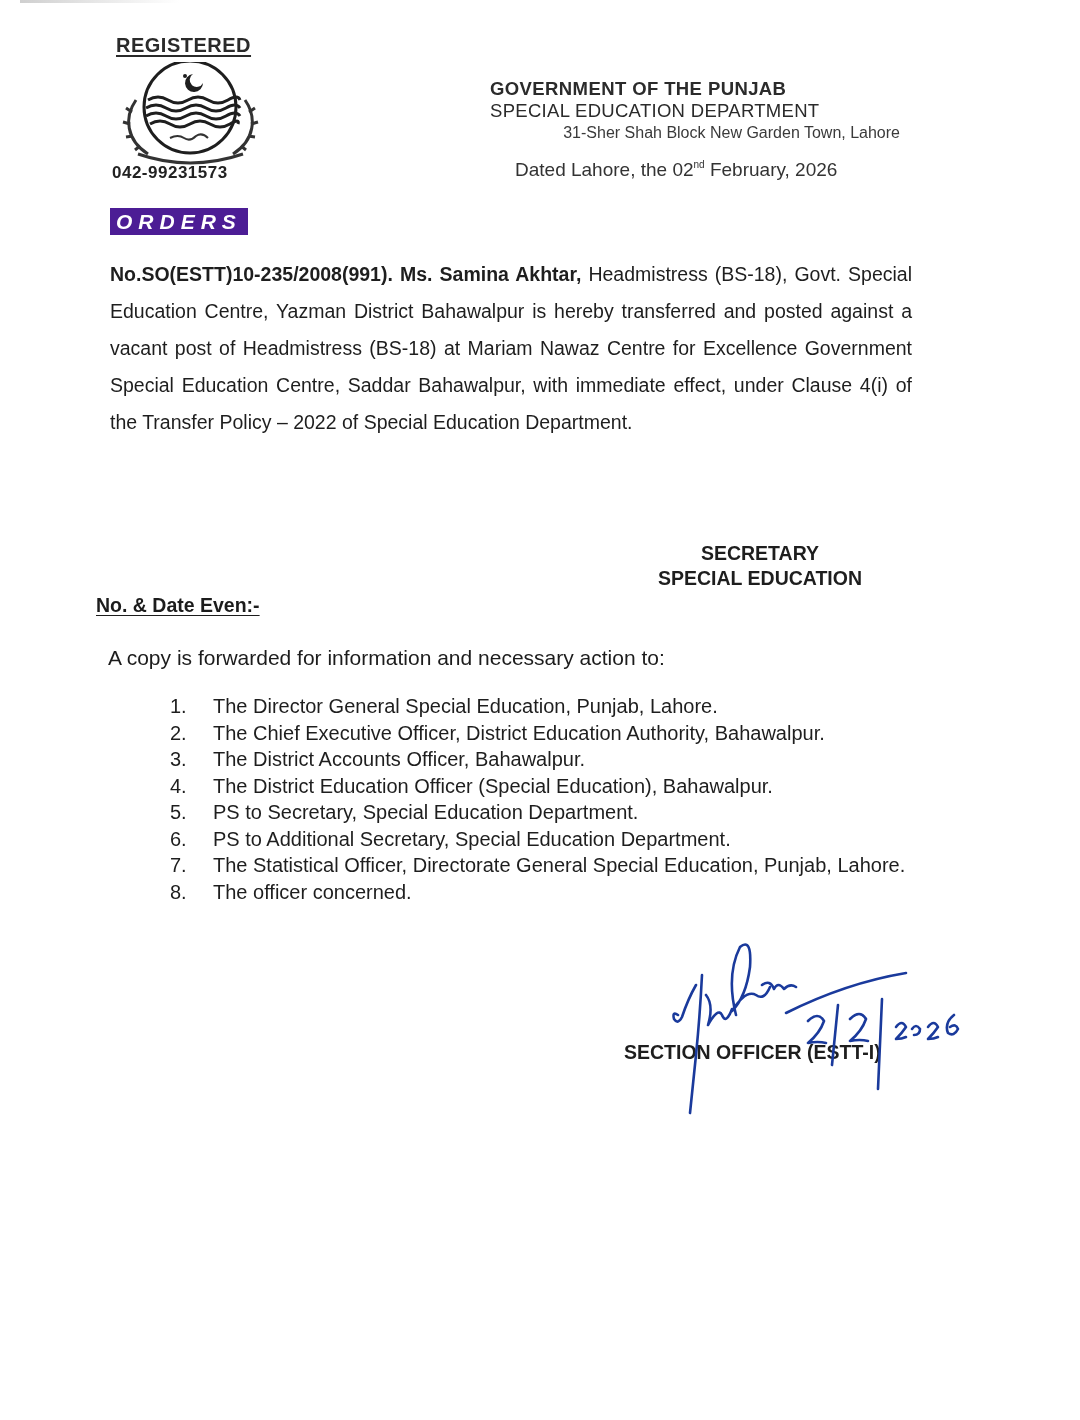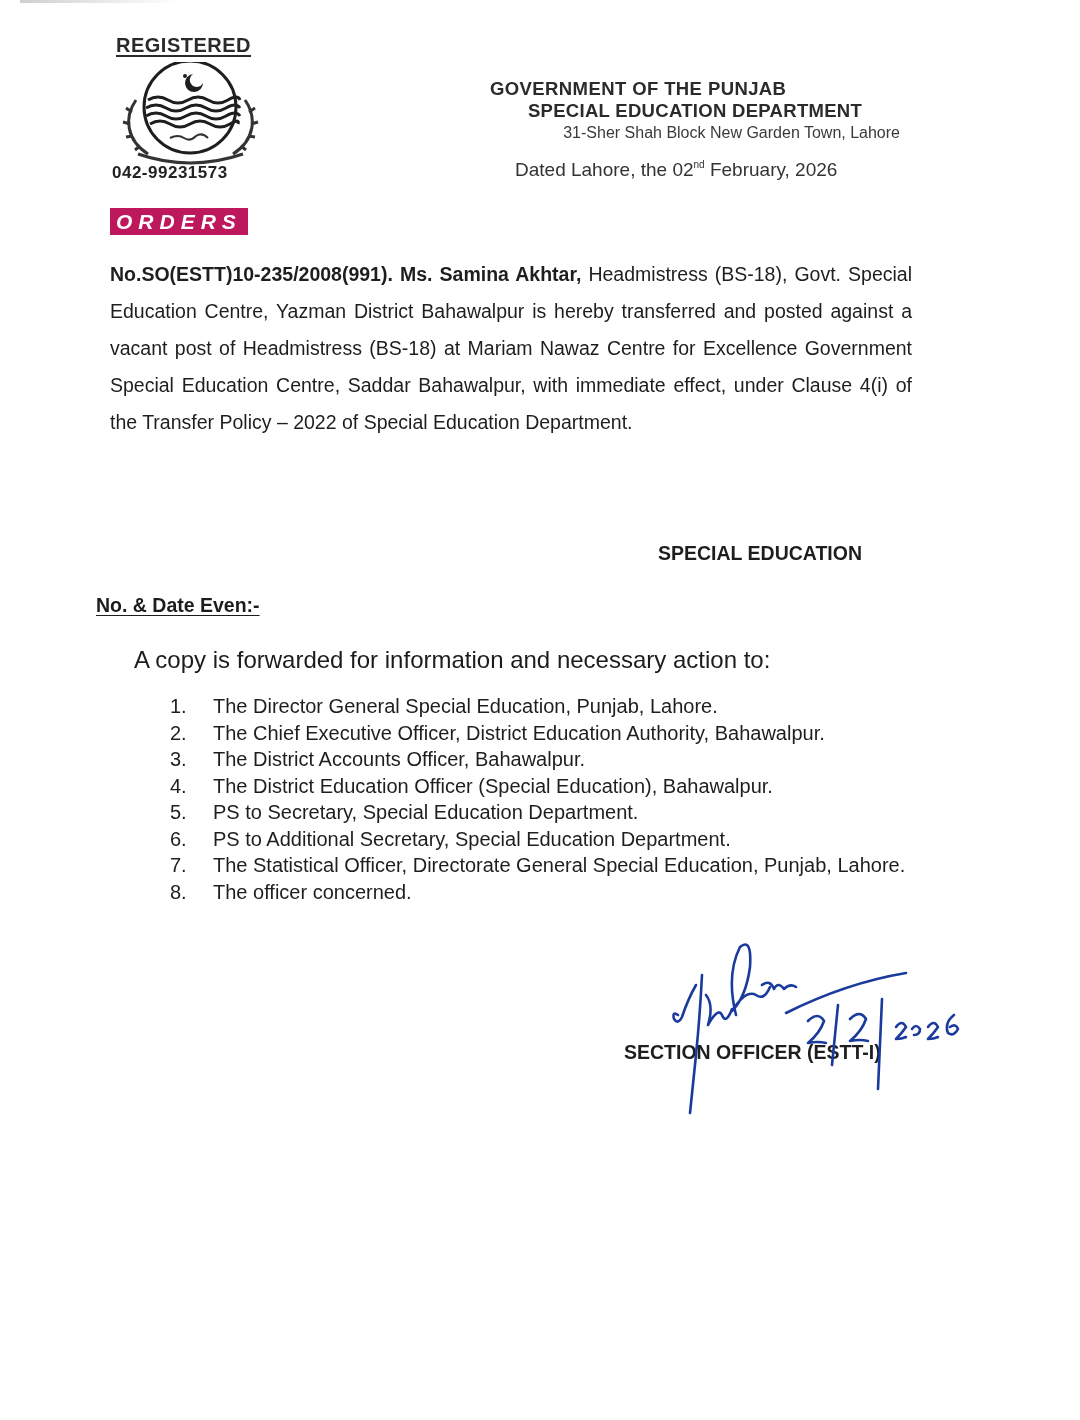--- a/index.html
+++ b/index.html
@@ -33,33 +33,33 @@
     text-align: center;
   }
   .emblem { left: 118px; top: 62px; width: 145px; height: 105px; }
   .phone {
     left: 112px; top: 163px;
     font-size: 17px; font-weight: bold; letter-spacing: 0.5px;
     color: #222;
   }
   .orders {
     left: 110px; top: 208px;
-    background: #be185d; color: #ffffff;
+    background: #4c1d95; color: #ffffff;
     font-size: 21px; font-weight: bold; font-style: italic;
     letter-spacing: 6px; padding: 1px 6px 0 6px; line-height: 26px;
   }
 
   
   .gov-title {
     left: 490px; top: 78px; width: 430px; 
     font-size: 18.5px; font-weight: bold; color: #2b2b2b; letter-spacing: 0.4px;
   }
   .dept-title {
-    left: 490px; top: 100px; width: 410px; text-align: center;
-    font-size: 18.5px; font-weight: bold; color: #2b2b2b; letter-spacing: 0.3px;
+    left: 490px; top: 100px; width: 410px; text-align: left;
+    font-size: 18.5px; font-weight: normal; color: #2b2b2b; letter-spacing: 0.3px;
   }
   .address {
     left: 490px; top: 124px; width: 410px; text-align: right;
     font-size: 16px; color: #3a3a3a;
   }
   .dated {
     left: 515px; top: 159px;
     font-size: 19px; color: #333;
   }
   .dated sup { font-size: 10px; vertical-align: 8px; }
@@ -77,22 +77,21 @@
     left: 630px; top: 541px; width: 260px; text-align: center;
     font-size: 19.5px; font-weight: bold; color: #1e1e1e; line-height: 25px;
   }
   .no-date {
     left: 96px; top: 594px;
     font-size: 19.5px; font-weight: bold;
     text-decoration: underline; text-underline-offset: 3px;
   }
   .forward-intro {
     left: 108px; top: 646px;
-    font-size: 24px;
-    margin-left: 26px;
+    font-size: 21px;
   }
 
   
   .dist-list {
     left: 170px; top: 693px; width: 740px;
     margin: 0; padding: 0; list-style: none;
     font-size: 20px; line-height: 26.5px; color: #1e1e1e;
   }
   .dist-list li { display: flex; }
   .dist-list .num { width: 43px; flex: none; }
@@ -138,20 +137,21 @@
 <div class="abs orders">ORDERS</div>
 
 <div class="abs gov-title">GOVERNMENT OF THE PUNJAB</div>
 <div class="abs dept-title">SPECIAL EDUCATION DEPARTMENT</div>
 <div class="abs address">31-Sher Shah Block New Garden Town, Lahore</div>
 <div class="abs dated"><span>Dated Lahore, the 02</span><sup>nd</sup><span> February, 2026</span></div>
 
 <div class="abs order-body"><b>No.SO(ESTT)10-235/2008(991).</b> <b>Ms. Samina Akhtar,</b> <span>Headmistress (BS-18), Govt. Special Education Centre, Yazman District Bahawalpur is hereby transferred and posted against a vacant post of Headmistress (BS-18) at Mariam Nawaz Centre for Excellence Government Special Education Centre, Saddar Bahawalpur, with immediate effect, under Clause 4(i) of the Transfer Policy – 2022 of Special Education Department.</span></div>
 
 <div class="abs sec-title">
+  <div>SECRETARY</div>
   <div>SPECIAL EDUCATION</div>
 </div>
 
 <div class="abs no-date">No. &amp; Date Even:-</div>
 <div class="abs forward-intro">A copy is forwarded for information and necessary action to:</div>
 
 <ul class="abs dist-list">
   <li>
       <span class="num">1.</span>
       <span class="txt">The Director General Special Education, Punjab, Lahore.</span>

